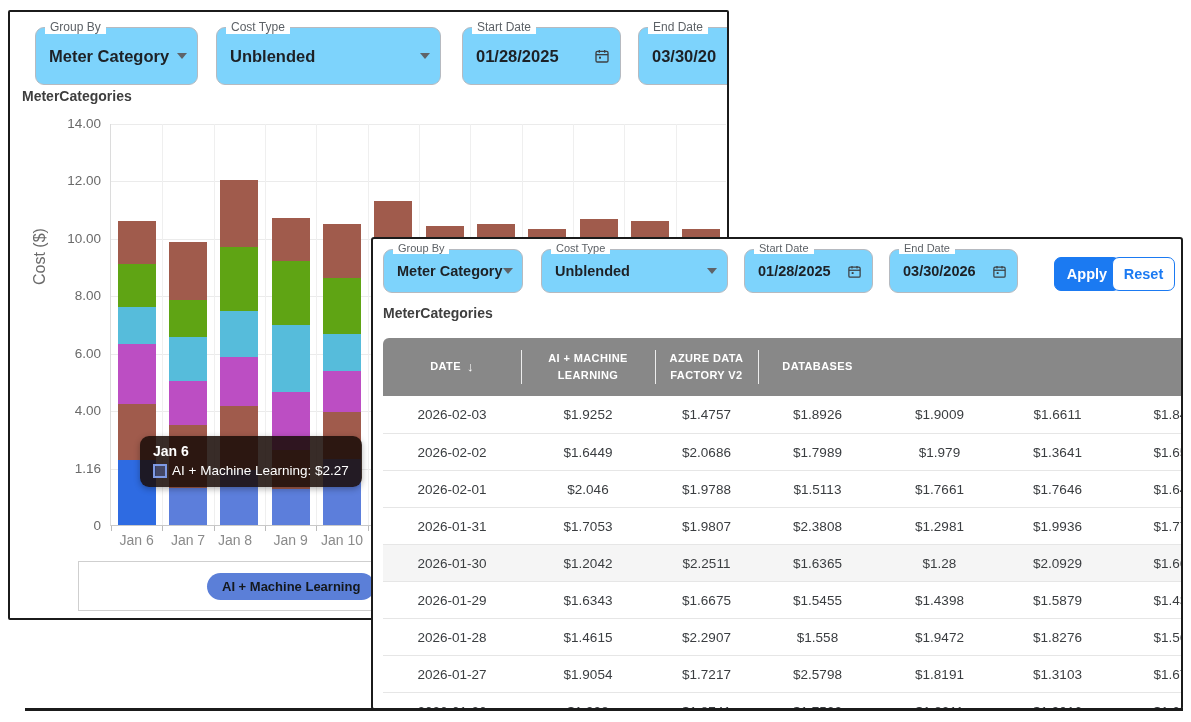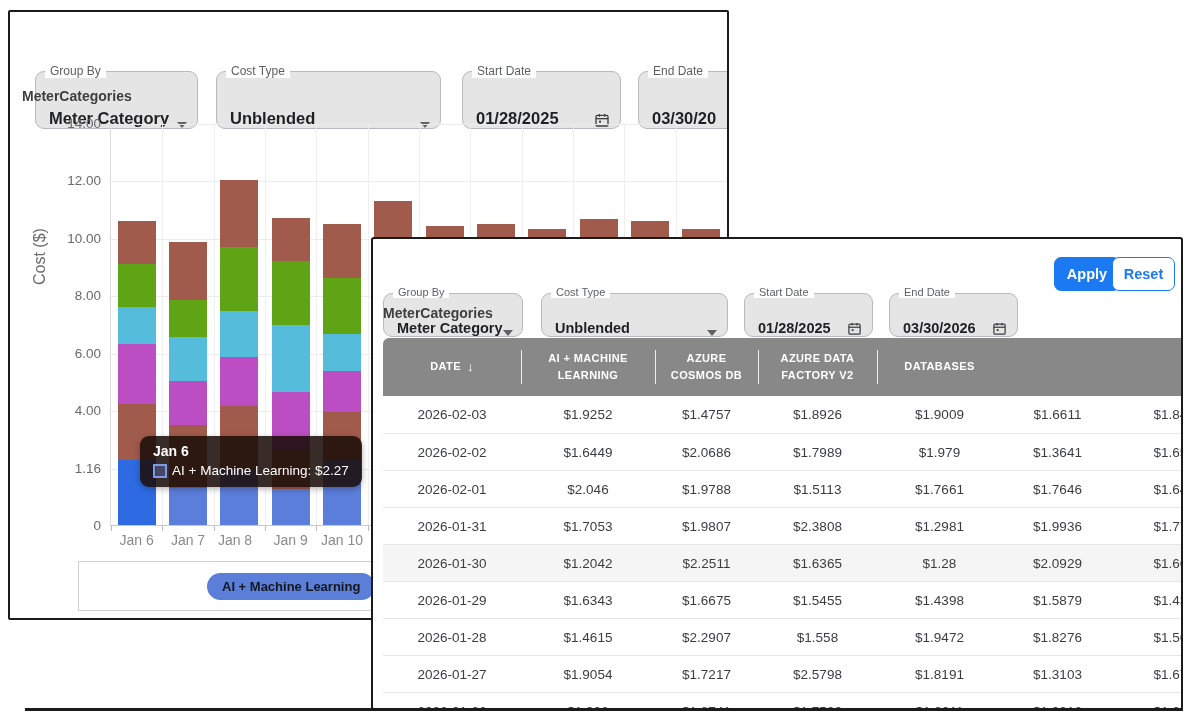--- a/index.html
+++ b/index.html
@@ -7,22 +7,22 @@
   body { font-family:"Liberation Sans","DejaVu Sans",sans-serif; }
   .page { position:relative; width:1191px; height:722px; background:#fff; overflow:hidden; }
 
   
   .panel { position:absolute; background:#fff; border:2px solid #1b1b1b; }
   .bg-panel { left:8px; top:10px; width:721px; height:610px; border-radius:2px; overflow:hidden; z-index:1; }
   .fg-panel { left:371px; top:237px; width:812px; height:473px; border-radius:3px; overflow:hidden; z-index:3; }
   .frame-line { position:absolute; left:25px; top:708px; width:1158px; height:3px; background:#1b1b1b; z-index:2; }
 
   
-  .ofield { position:absolute; display:flex; align-items:flex-end; background:#e5e5e5;
-            border:1px solid #b6bac0; border-radius:9px; padding:0 10px 0 13px; cursor:pointer;margin-top:44px; }
+  .ofield { position:absolute; display:flex; align-items:center; background:#7dd3fc;
+            border:1px solid #b6bac0; border-radius:9px; padding:0 10px 0 13px; cursor:pointer; }
   .ofield .flabel { position:absolute; top:-8px; left:9px; background:#fff; padding:0 5px;
                     color:#5c6166; white-space:nowrap; }
   .ofield .fval { color:#1d2126; font-weight:600; white-space:nowrap; }
   .ofield.lg { height:58px; } .ofield.lg .flabel { font-size:12px; } .ofield.lg .fval { font-size:16.5px; }
   .ofield.sm { height:44px; } .ofield.sm .flabel { font-size:11px; } .ofield.sm .fval { font-size:14.5px; }
   .caret { margin-left:auto; width:0; height:0; border-left:5px solid transparent;
            border-right:5px solid transparent; border-top:6px solid #5f6368; }
   .cal { margin-left:auto; flex:0 0 auto; display:block; }
 
   
@@ -293,23 +293,20 @@
     <div class="tablewrap" id="table">
         <div class="thead" style="grid-template-columns: 138px 134px 103px 119px 125px 111px 130px;">
           <div class="th">
             <span>DATE</span>
             <span class="sort-arrow">↓</span>
           </div>
           <div class="th">
             <span>AI + MACHINE LEARNING</span>
           </div>
           <div class="th">
-            <span>AZURE COSMOS DB</span>
-          </div>
-          <div class="th">
             <span>AZURE DATA FACTORY V2</span>
           </div>
           <div class="th">
             <span>DATABASES</span>
           </div>
         </div>
         <div class="tr" style="grid-template-columns: 138px 134px 103px 119px 125px 111px 130px;">
           <div class="td">2026-02-03</div>
           <div class="td">$1.9252</div>
           <div class="td">$1.4757</div>

